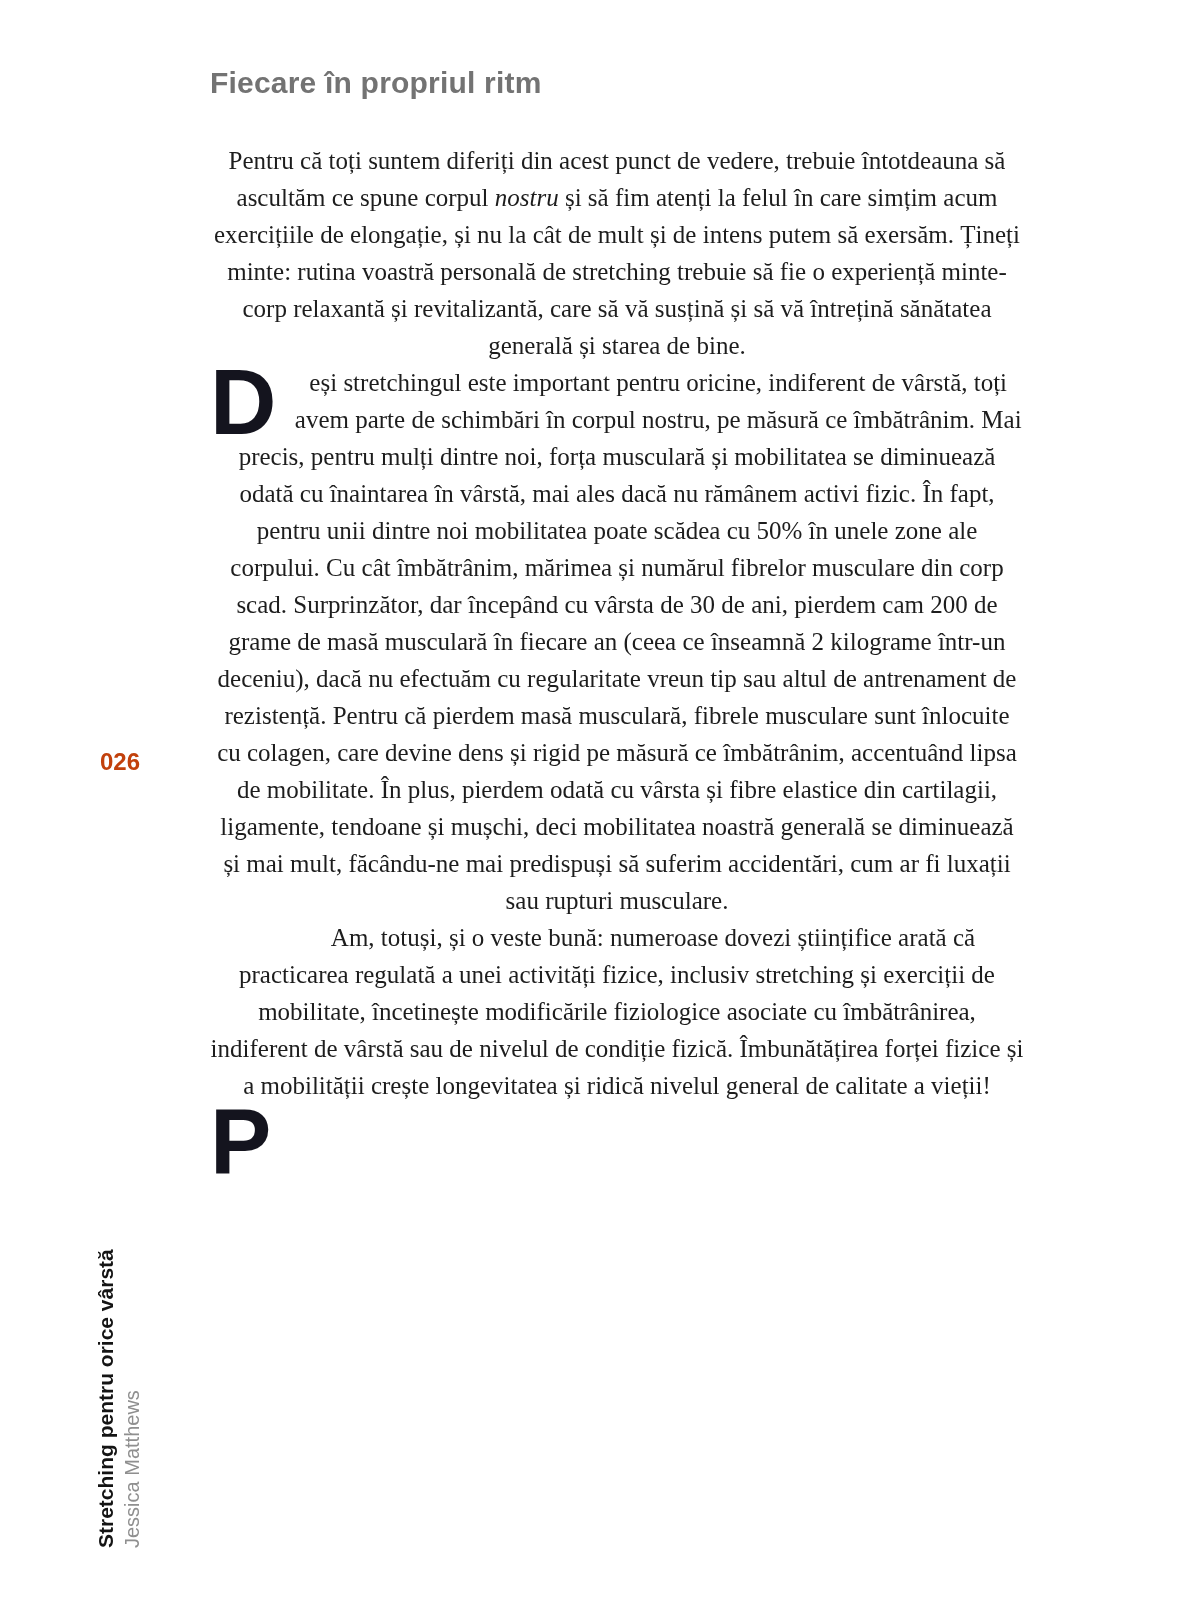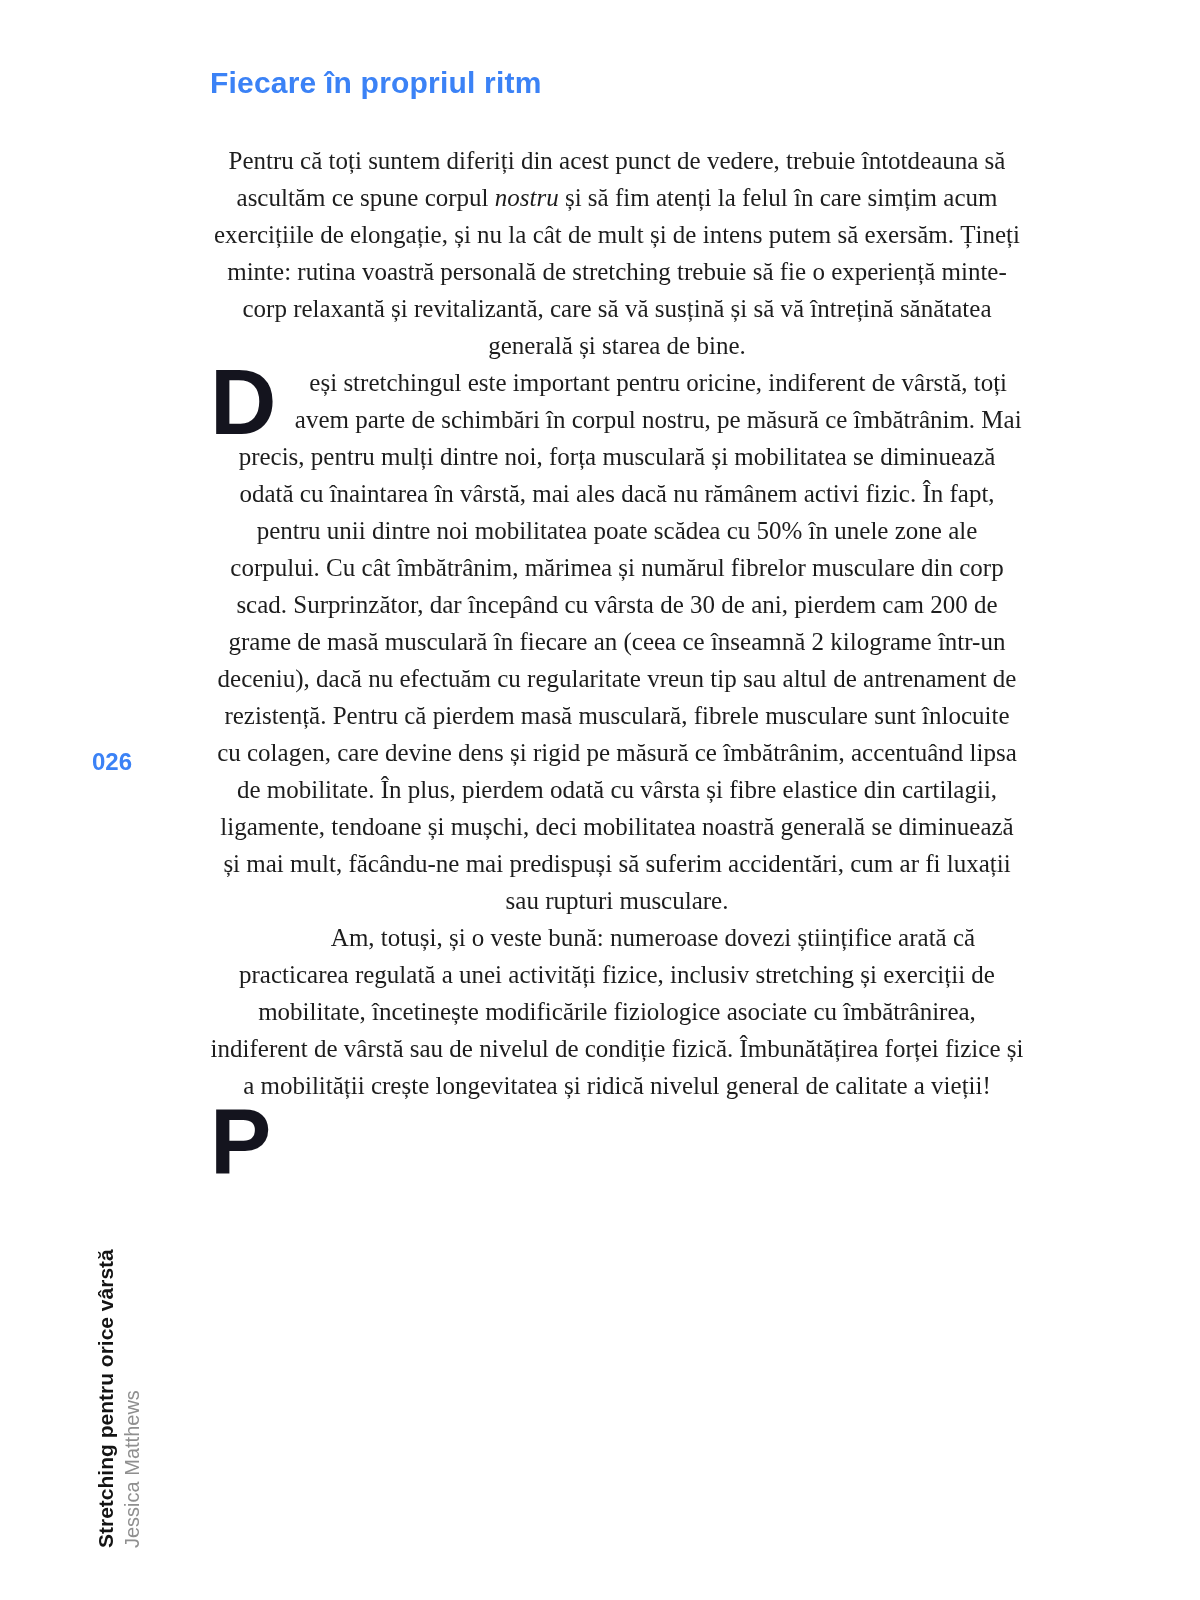--- a/index.html
+++ b/index.html
@@ -15,21 +15,21 @@
     position: absolute;
     left: 210px;
     top: 66px;
     width: 814px;
   }
   .chapter-heading {
     font-family: "Liberation Sans", sans-serif;
     font-weight: 700;
     font-size: 30px;
     line-height: 34px;
-    color: #3b82f6;
+    color: #737373;
     letter-spacing: 0.2px;
   }
   .h-ritm { margin-bottom: 42px; }
   p.body {
     font-size: 25px;
     line-height: 37px;
     color: #1d1d1d;
     text-align: center;
   }
   p.body em { font-style: italic; }
@@ -49,26 +49,26 @@
     font-size: 92px;
     line-height: 72px;
     height: 74px;
     padding: 2px 16px 0 0;
     color: #14141e;
   }
   .indent-first { text-indent: 72px; }
   .h-mituri { margin: 44px 0 40px 0; }
   .page-number {
     position: absolute;
-    left: 92px;
+    left: 100px;
     top: 748px;
     font-family: "Liberation Sans", sans-serif;
     font-weight: 700;
     font-size: 24px;
-    color: #3b82f6;
+    color: #c2410c;
   }
   .spine {
     position: absolute;
     left: 92px;
     top: 1548px;
     transform: rotate(-90deg);
     transform-origin: 0 0;
     white-space: nowrap;
   }
   .spine-title {

